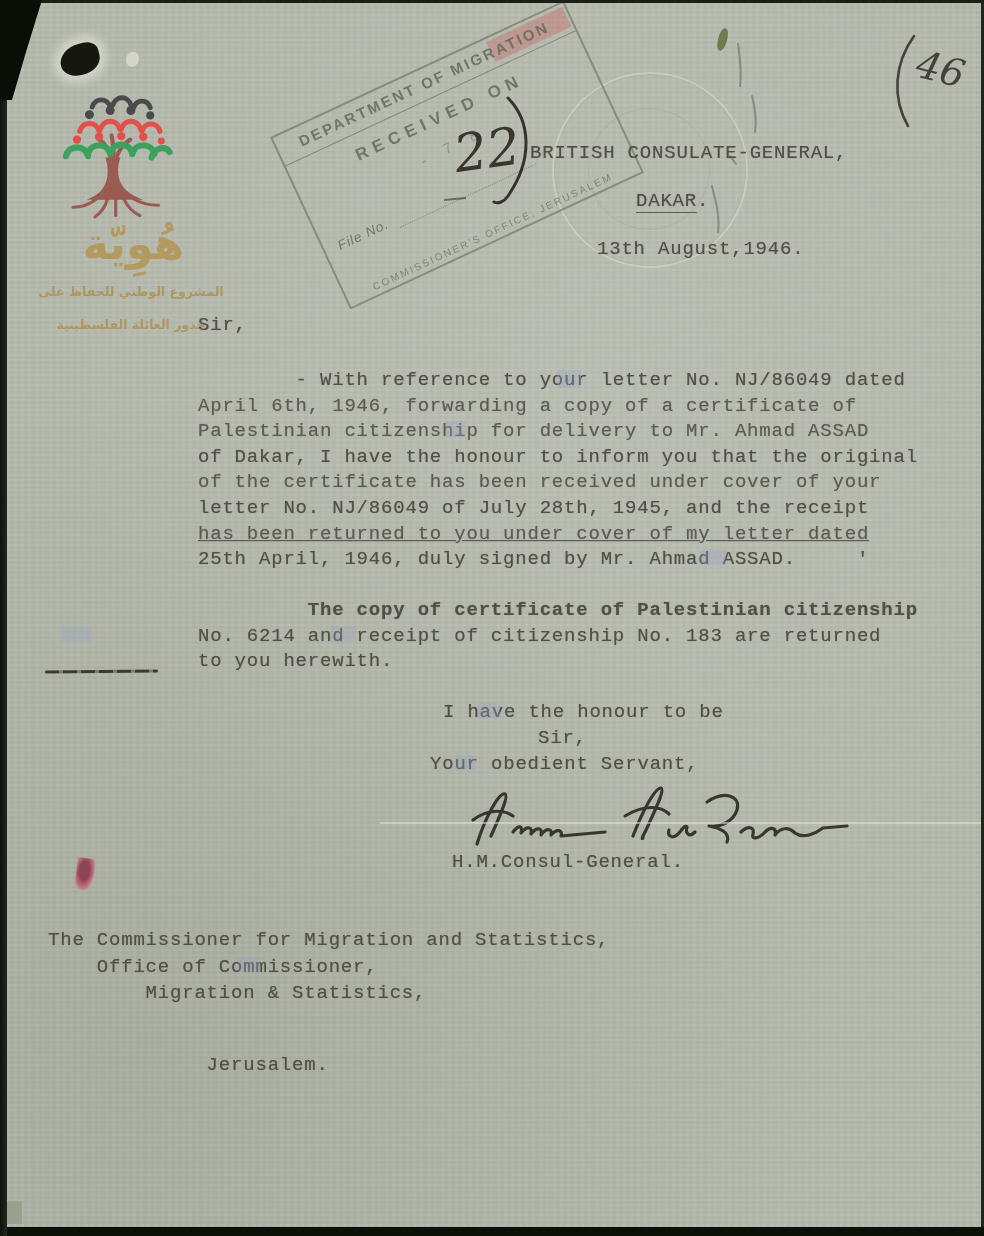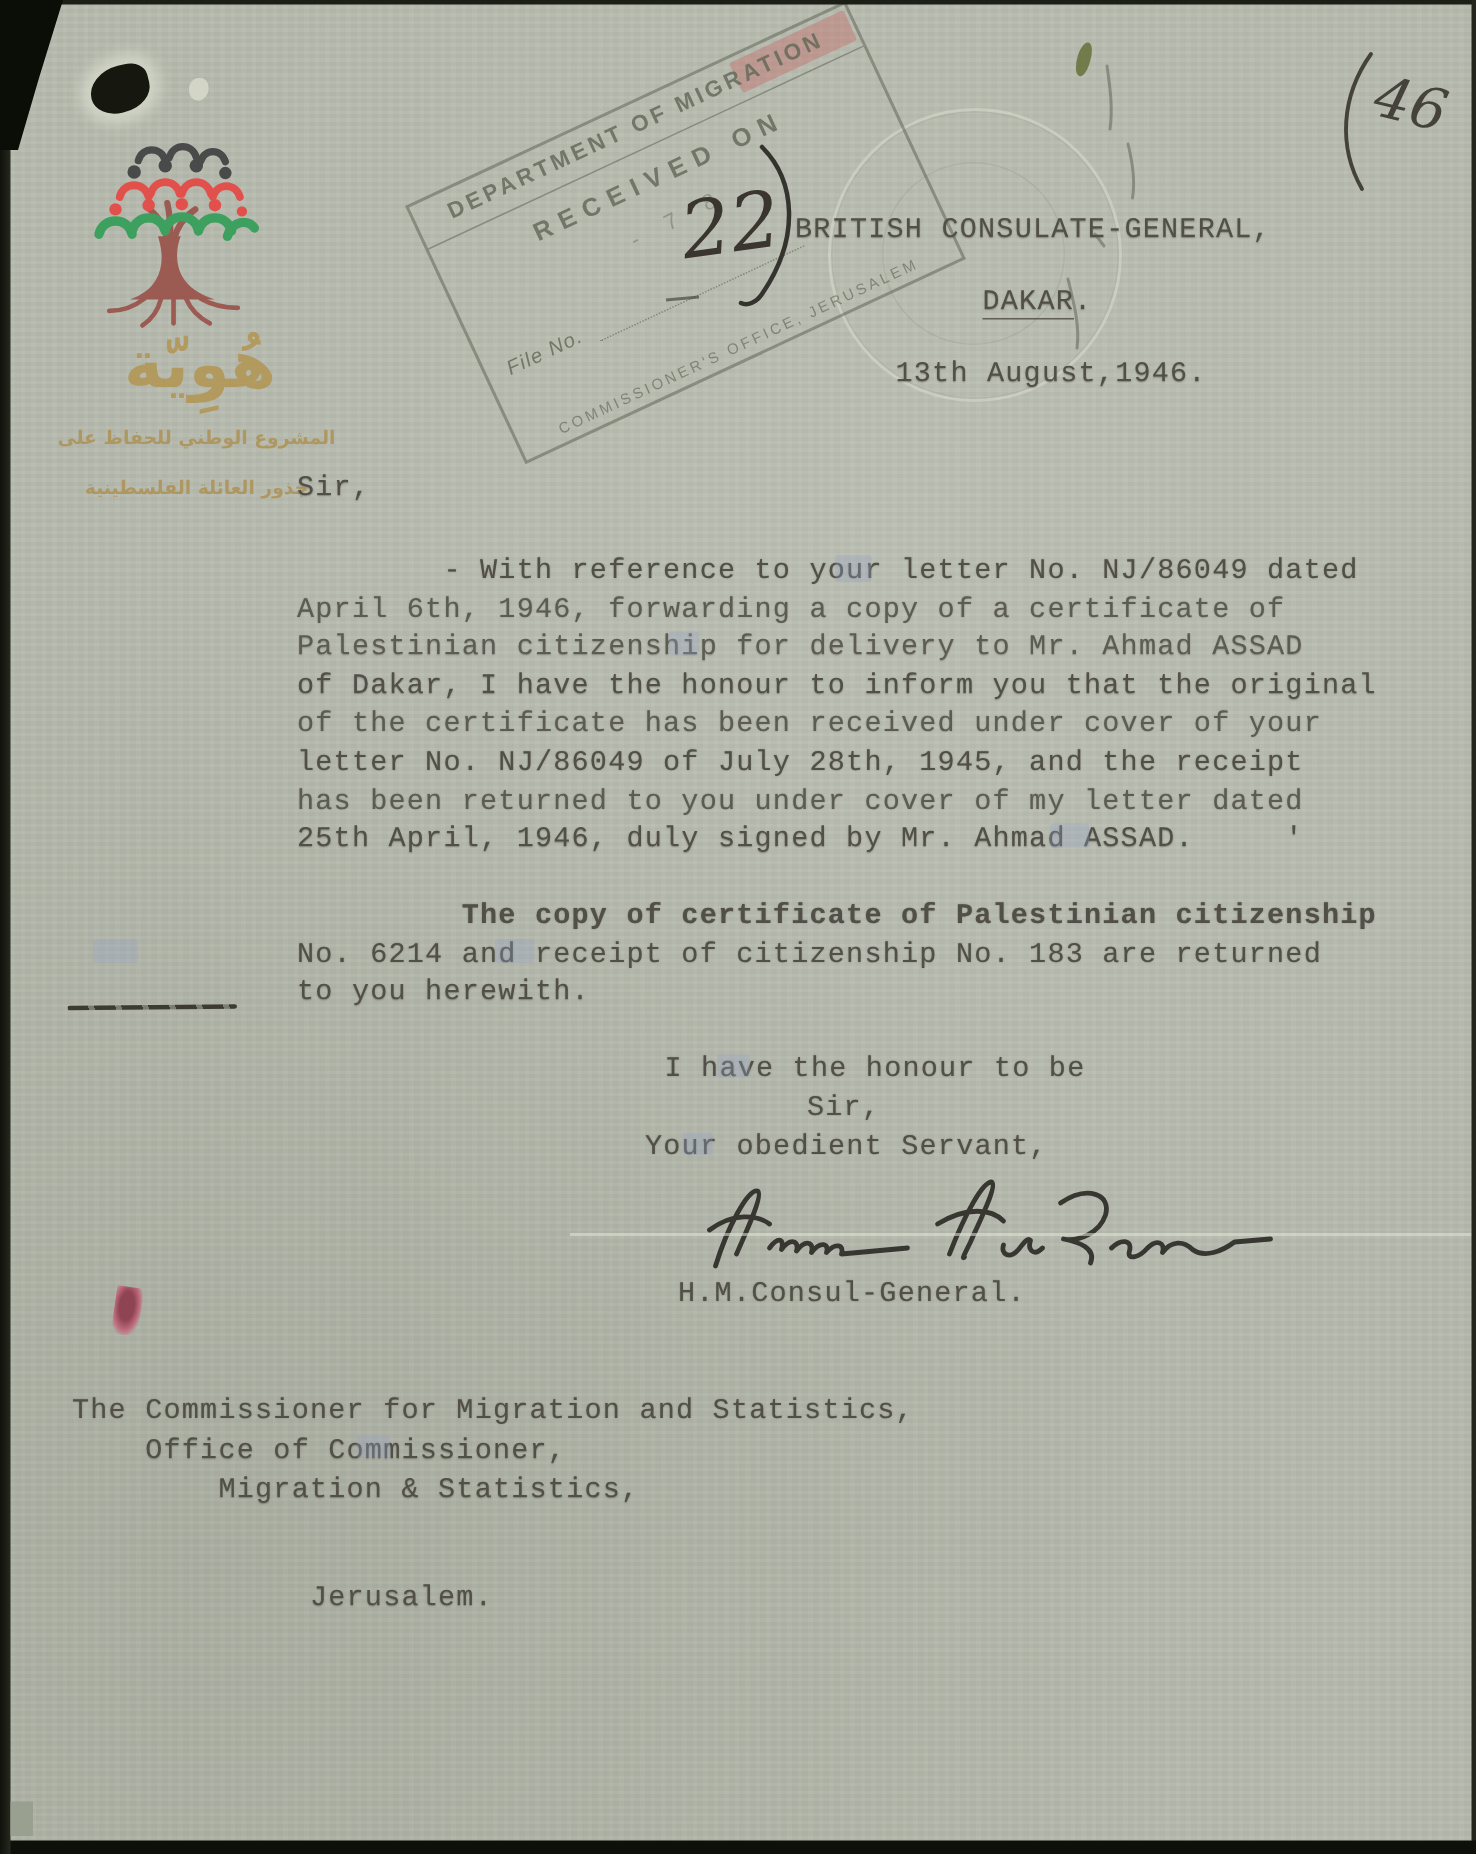--- a/index.html
+++ b/index.html
@@ -163,33 +163,33 @@
     <g stroke="rgba(82,82,76,0.45)" stroke-width="2" fill="none" stroke-linecap="round">
       <path d="M38,8 C40,22 42,36 40,50"></path>
       <path d="M52,60 C55,72 57,84 55,96"></path>
       <path d="M12,150 C16,166 20,182 18,196"></path>
       <path d="M30,120 L36,128"></path>
     </g>
   </svg>
   <div class="abs green-speck"></div>
 
   <div class="mono" style="left:530px;top:141px;">BRITISH CONSULATE-GENERAL,</div>
-  <div class="mono" style="left:655px;top:189px;"><span class="underline-word">DAKAR</span><span>.</span></div>
+  <div class="mono" style="left:636px;top:189px;"><span class="underline-word">DAKAR</span><span>.</span></div>
   <div class="mono" style="left:597px;top:237px;">13th August,1946.</div>
 
   <div class="mono" style="left:198px;top:313px;">Sir,</div>
 
   <div>
     <div class="mono" style="left:198px;top:368px;">        - With reference to your letter No. NJ/86049 dated</div>
     <div class="mono faded" style="left:198px;top:393.6px;">April 6th, 1946, forwarding a copy of a certificate of</div>
     <div class="mono faded" style="left:198px;top:419.2px;text-align:right;">Palestinian citizenship for delivery to Mr. Ahmad ASSAD</div>
     <div class="mono" style="left:198px;top:444.8px;">of Dakar, I have the honour to inform you that the original</div>
     <div class="mono faded" style="left:198px;top:470.4px;">of the certificate has been received under cover of your</div>
     <div class="mono" style="left:198px;top:496px;">letter No. NJ/86049 of July 28th, 1945, and the receipt</div>
-    <div class="mono faded" style="left:198px;top:521.6px;">has been returned to you under cover of my letter dated</div>
+    <div class="mono faded" style="left:198px;top:521.6px;text-decoration:underline;">has been returned to you under cover of my letter dated</div>
     <div class="mono" style="left:198px;top:547.2px;">25th April, 1946, duly signed by Mr. Ahmad ASSAD.     '</div>
   </div>
 
   <div>
     <div class="mono" style="left:198px;top:598px;font-weight:bold;">         The copy of certificate of Palestinian citizenship</div>
     <div class="mono" style="left:198px;top:623.6px;">No. 6214 and receipt of citizenship No. 183 are returned</div>
     <div class="mono" style="left:198px;top:649.2px;">to you herewith.</div>
   </div>
 
   <div class="mono" style="left:443px;top:700px;">I have the honour to be</div>

